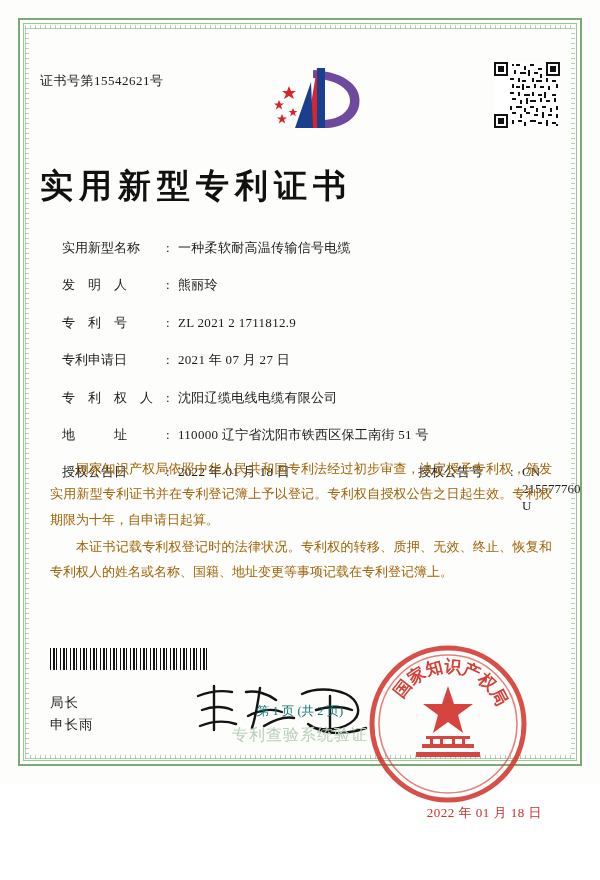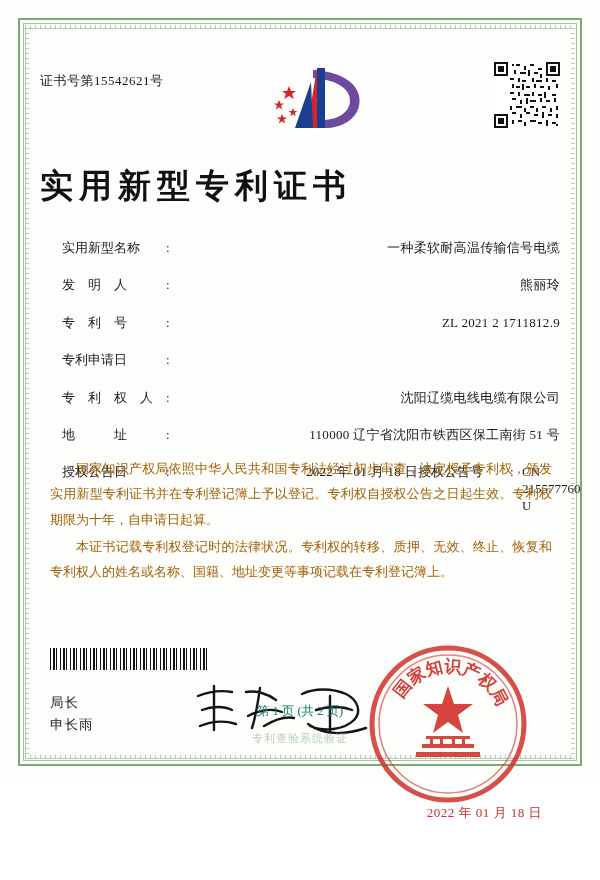--- a/index.html
+++ b/index.html
@@ -138,21 +138,20 @@
   }
   .field-colon {
     width: 12px;
     flex: 0 0 12px;
     text-align: left;
   }
   .field-value {
     flex: 1 1 auto;
     color: #1a1a1a;
     letter-spacing: 0.3px;
-    text-align: right;
   }
   .field-row.dual .field-value {
     flex: 0 0 240px;
   }
   .second-label {
     flex: 0 0 auto;
     width: 92px;
     letter-spacing: 0px;
   }
   .second-colon {
@@ -232,21 +231,21 @@
     font-size: 12.5px;
     color: #0f766e;
   }
 
   .footer-faint {
     position: absolute;
     left: 0;
     right: 0;
     bottom: -2px;
     text-align: center;
-    font-size: 11px;
+    font-size: 16px;
     color: #b9cfb7;
     letter-spacing: 1px;
   }
 </style>
 </head>
 <body>
 
 <div class="page">
 
   <div class="border-outer"></div>
@@ -371,20 +370,21 @@
         <span class="field-value">熊丽玲</span>
       </div>
       <div class="field-row">
         <span class="field-label">专　利　号</span>
         <span class="field-colon">:</span>
         <span class="field-value">ZL 2021 2 1711812.9</span>
       </div>
       <div class="field-row">
         <span class="field-label">专利申请日</span>
         <span class="field-colon">:</span>
+        <span class="field-value">2021 年 07 月 27 日</span>
       </div>
       <div class="field-row">
         <span class="field-label">专　利　权　人</span>
         <span class="field-colon">:</span>
         <span class="field-value">沈阳辽缆电线电缆有限公司</span>
       </div>
       <div class="field-row">
         <span class="field-label">地　　　址</span>
         <span class="field-colon">:</span>
         <span class="field-value">110000 辽宁省沈阳市铁西区保工南街 51 号</span>

